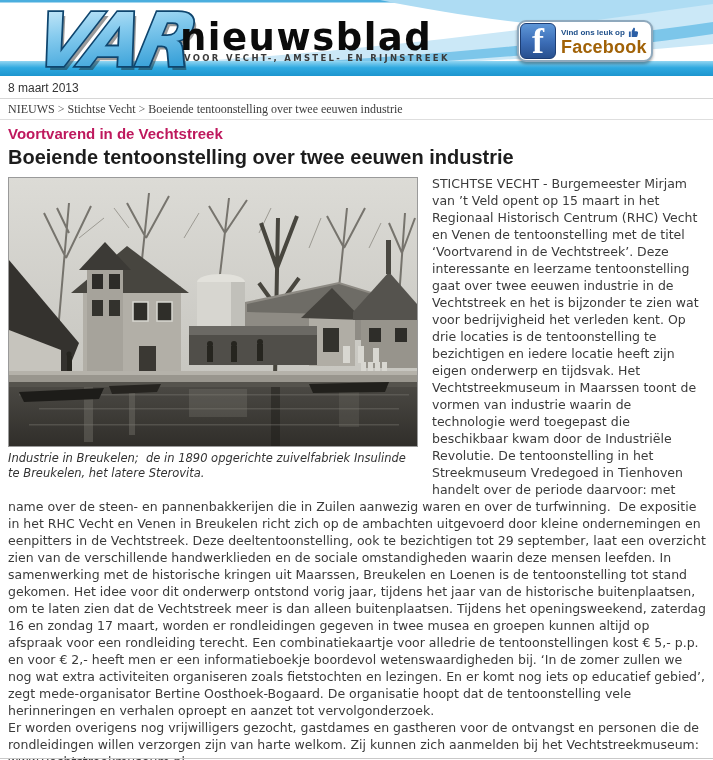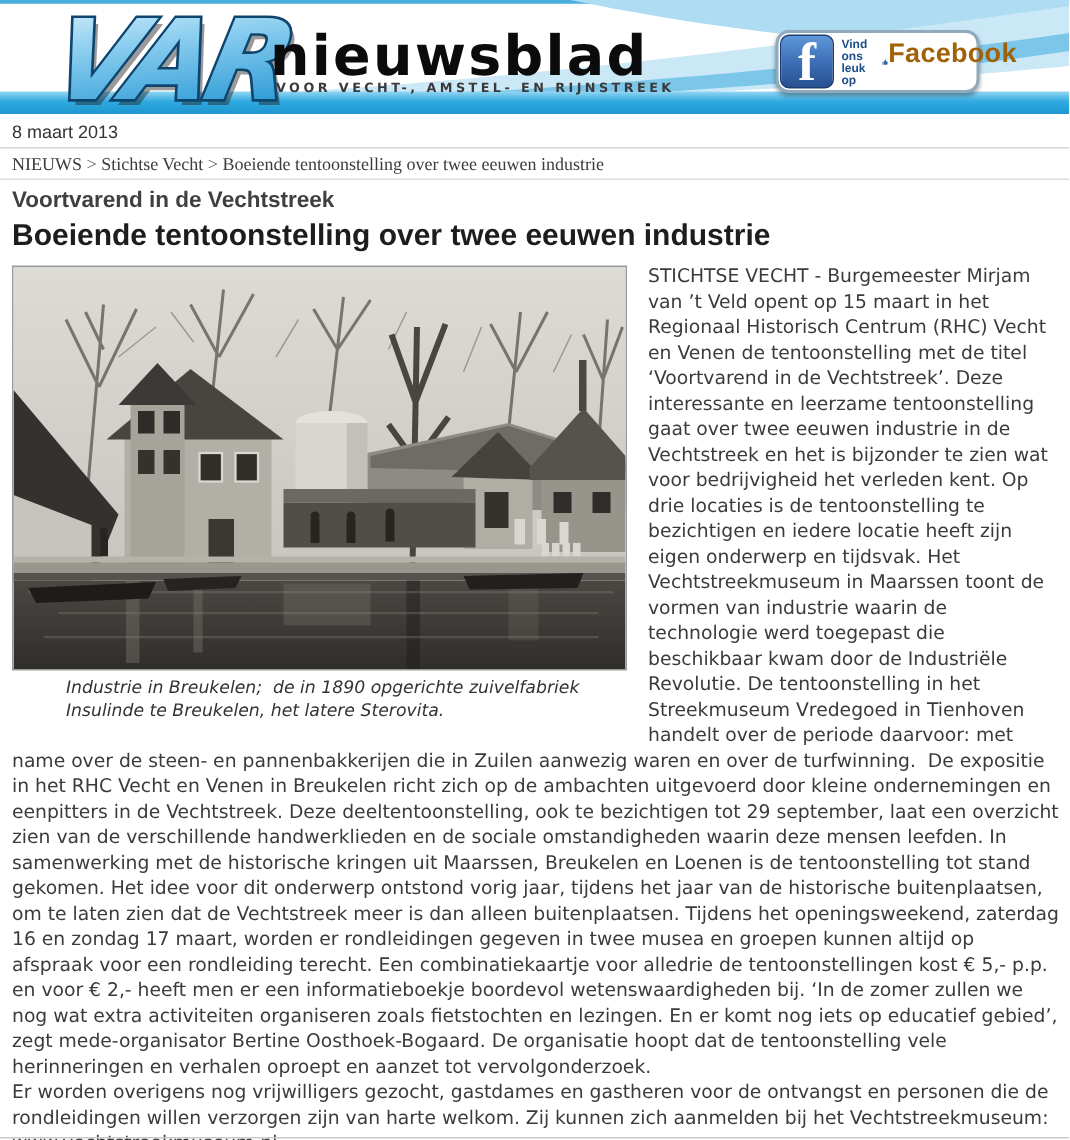--- a/index.html
+++ b/index.html
@@ -23,57 +23,57 @@
   }
   .fb-f{
     width:36px;height:36px;border-radius:6px;flex:0 0 36px;
     background:linear-gradient(#5e97d8 0%,#3b6cb5 55%,#28508f 100%);
     border:1px solid #1d3e74;box-sizing:border-box;
     display:flex;align-items:flex-end;justify-content:center;
     overflow:hidden;color:#fff;font-weight:bold;
     font-family:"Liberation Serif","DejaVu Serif",serif;
     font-size:36px;line-height:34px;
   }
-  .fb-text{display:flex;flex-direction:row;line-height:1;padding-top:1px;}
+  .fb-text{display:flex;flex-direction:column;line-height:1;padding-top:1px;}
   .fb-line1{font-size:8px;font-weight:bold;color:#1d4e89;display:flex;align-items:center;gap:3px;
     font-family:"Liberation Sans",sans-serif;}
   .fb-line2{font-size:18px;font-weight:bold;color:#a16207;letter-spacing:.2px;
     font-family:"Liberation Sans",sans-serif;}
   
   .date-row{
     padding:5px 8px 3px 8px;border-bottom:1px solid #d6d6d6;
     font-family:Liberation Sans, sans-serif;font-size:12px;line-height:14px;color:#333;
   }
   .breadcrumb{
     padding:3px 8px 3px 8px;border-bottom:1px solid #dedede;
     font-family:Liberation Serif, serif;font-size:12px;line-height:14px;color:#3c3c3c;
   }
   .breadcrumb .bc-item{cursor:pointer;}
   .breadcrumb .bc-sep{color:#555;padding:0 3px;}
   
   .kicker{
     margin:5px 0 0 0;padding:0 8px;
     font-family:"Liberation Sans",sans-serif;
-    font-size:15px;line-height:18px;font-weight:bold;color:#404040;
+    font-size:15px;line-height:18px;font-weight:bold;color:#be185d;
   }
   .title{
     margin:2px 0 0 0;padding:0 8px;
     font-family:"Liberation Sans",sans-serif;
     font-size:20px;line-height:24px;font-weight:bold;color:#1d1d1d;
   }
   
   .article-body{
     margin-top:6px;padding:0 6px 0 8px;
     font-size:12.5px;line-height:17px;color:#3b3b3b;
   }
   .article-body p{margin:0;}
   figure.photo{float:left;width:410px;margin:2px 14px 2px 0;}
   figure.photo svg{display:block;border:1px solid #9a9a9a;}
   figcaption{
-    padding-top:4px;font-size:11.5px;line-height:15px;font-style:italic;color:#333;margin-left:36px;
+    padding-top:4px;font-size:11.5px;line-height:15px;font-style:italic;color:#333;
   }
   .bottom-line{position:absolute;left:0;right:0;bottom:1px;border-top:1px solid #c9c9c9;}
 </style>
 </head>
 <body>
 
 <div class="page">
 
   <div class="masthead">
     <svg width="713" height="76" viewBox="0 0 713 76">

